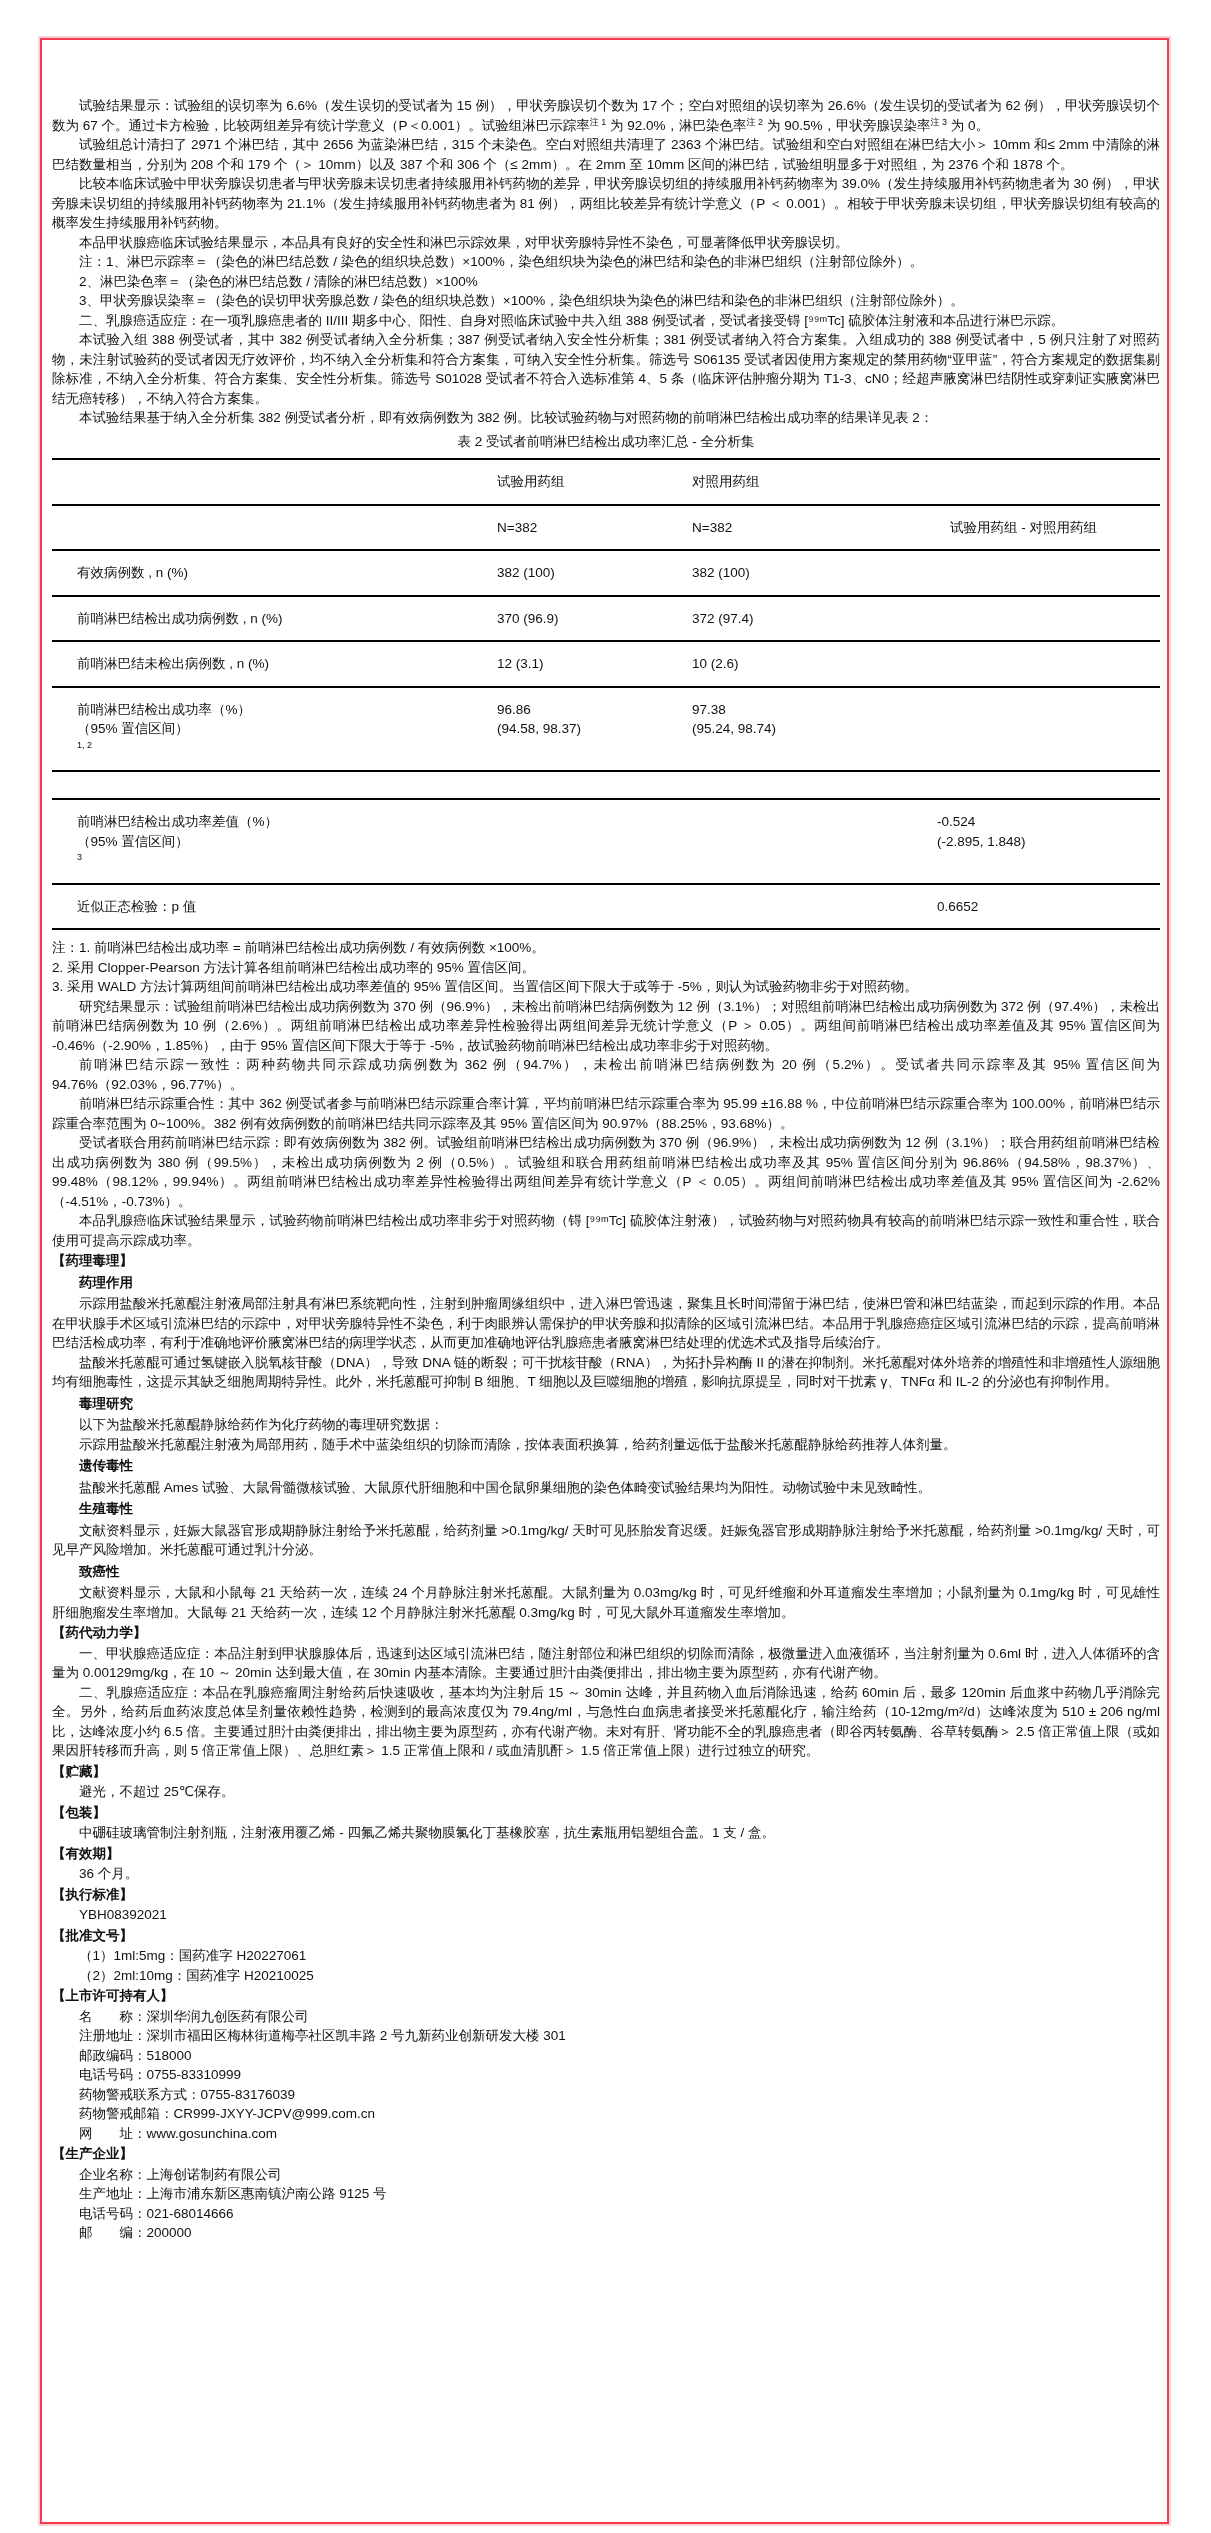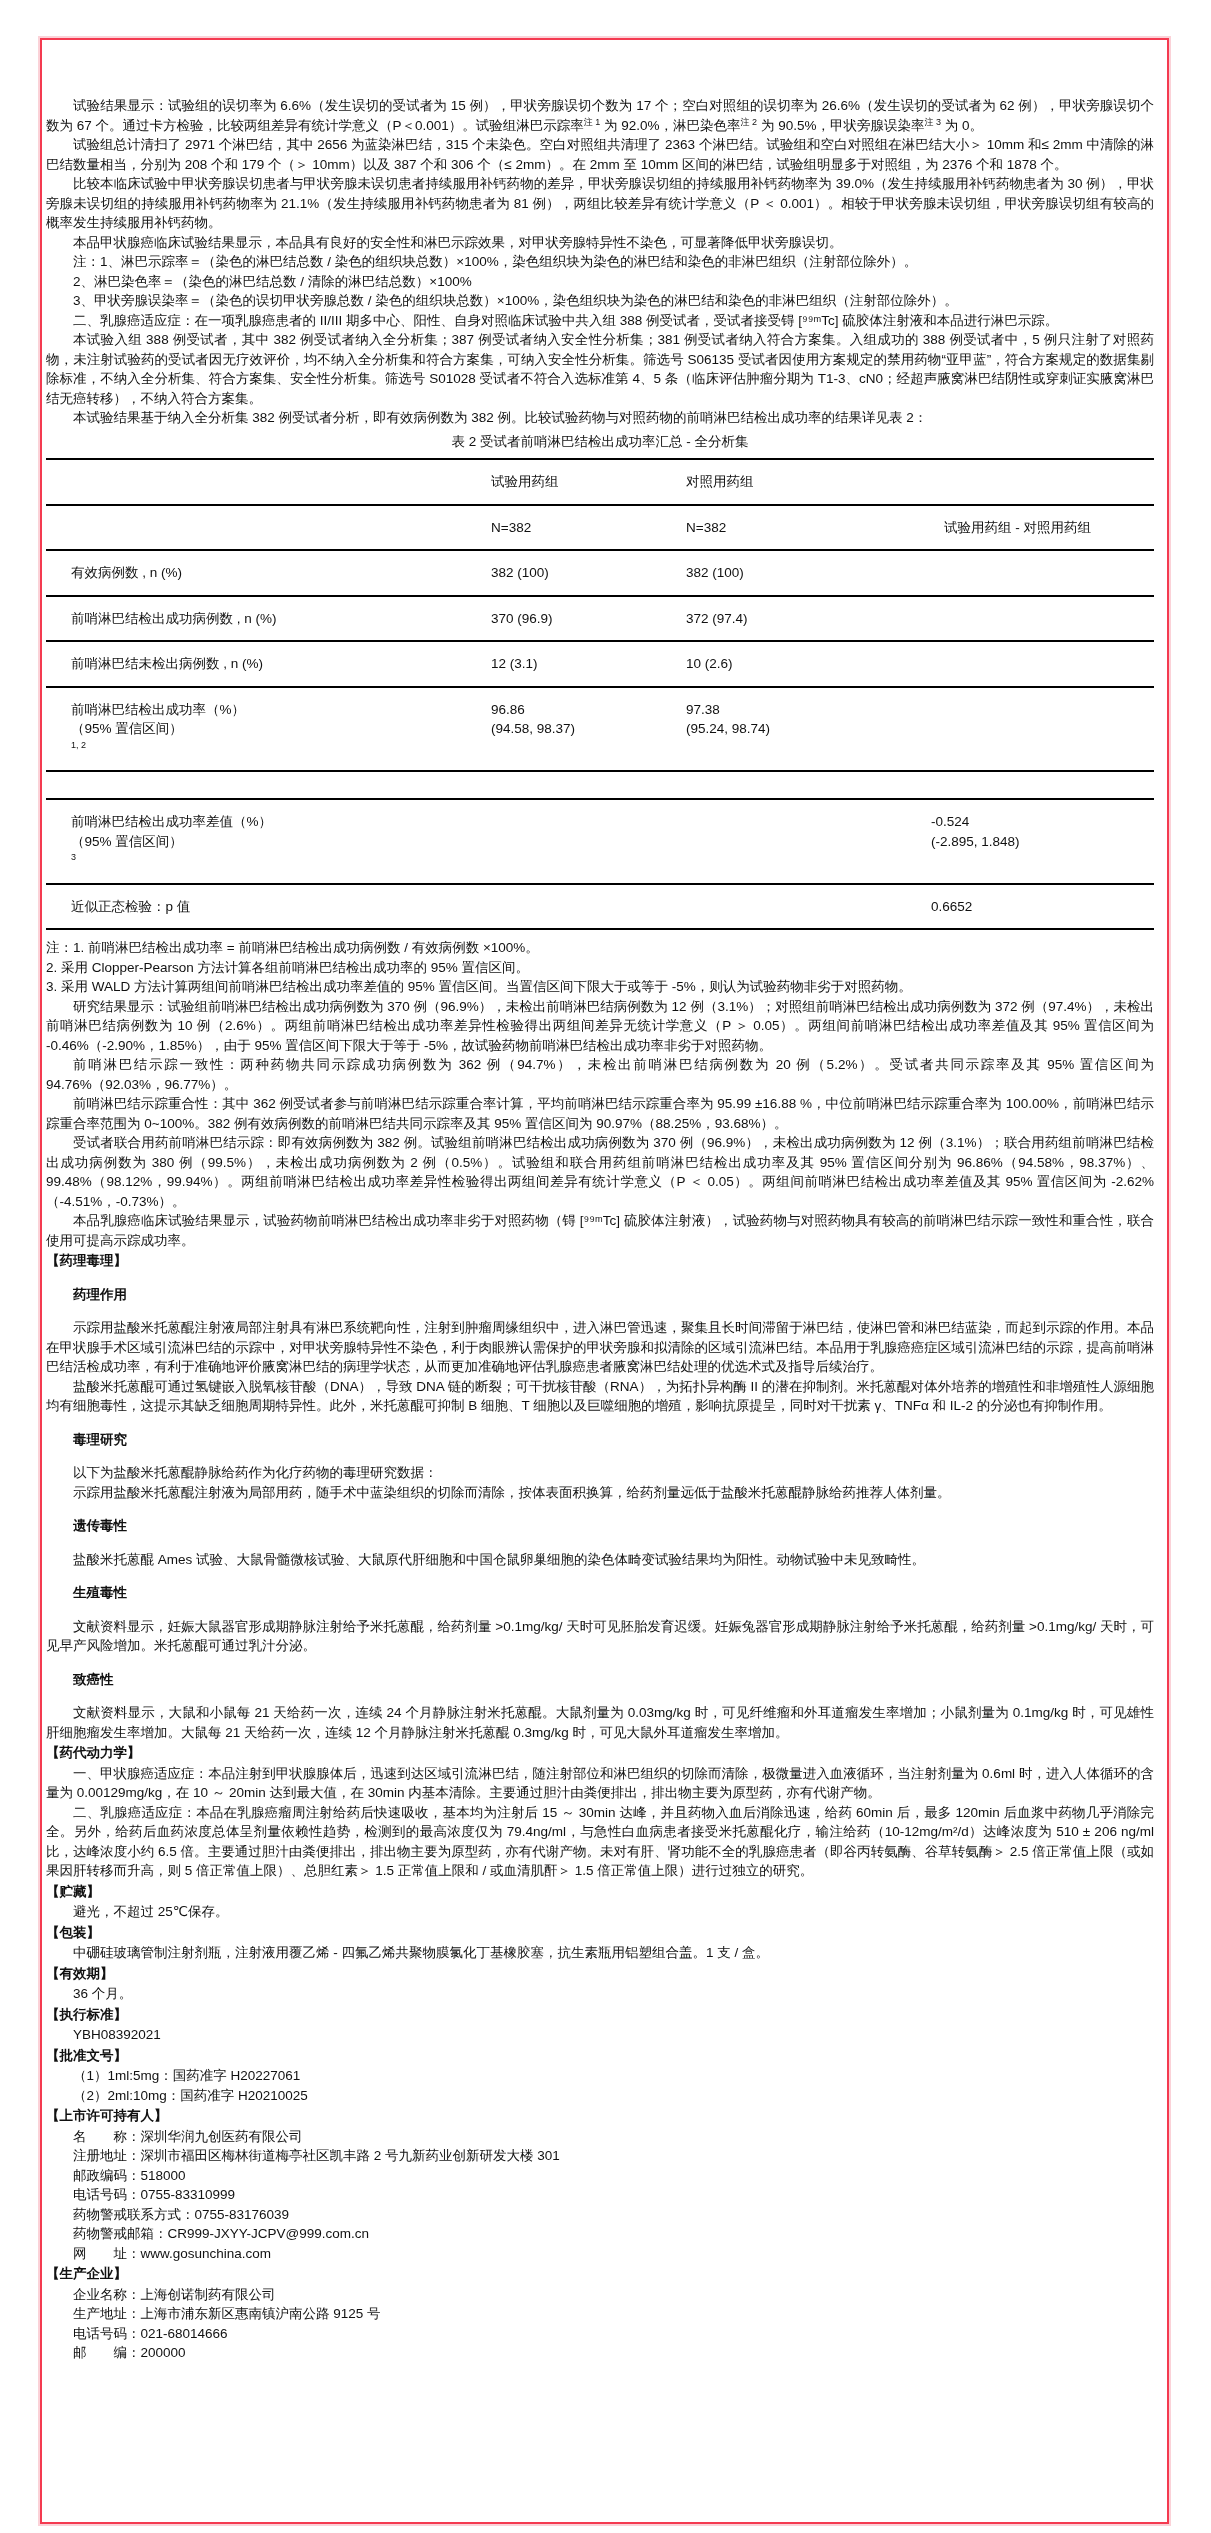--- a/index.html
+++ b/index.html
@@ -8,27 +8,27 @@
     width:1211px;height:2533px;position:relative;background:#ffffff;
     font-family:"Liberation Sans","DejaVu Sans",sans-serif;
     color:#111;-webkit-font-smoothing:antialiased;
   }
   .page-frame{
     position:absolute;left:40px;top:38px;width:1125px;bottom:9px;
     border:2px solid #f43a50;
     outline:2px solid #fbd2d8;
   }
   .content{
-    position:absolute;left:46px;top:96px;width:1108px;
+    position:absolute;left:52px;top:96px;width:1108px;
     font-size:13.5px;line-height:19.5px;text-align:justify;
   }
   p{margin:0;text-indent:2em;}
   .fl{text-indent:0;}
   .h-section{font-weight:bold;text-indent:0;margin:1px 0;}
-  .h-sub{font-weight:bold;text-indent:2em;margin:14px 0;}
+  .h-sub{font-weight:bold;text-indent:2em;margin:2px 0;}
   .line{text-indent:2em;}
   sup.sup{font-size:9px;line-height:0;vertical-align:super;}
   
   .tblwrap{margin:4px 0 8px 0;}
   .tcap{text-align:center;text-indent:0;margin:2px 0 7px 0;}
   .tblock{border-top:2.5px solid #000;border-bottom:2.5px solid #000;}
   .trow{display:flex;align-items:flex-start;padding:12px 0;}
   .trow + .trow{border-top:2px solid #000;}
   .tc{box-sizing:border-box;}
   .c1{width:445px;padding-left:25px;}

